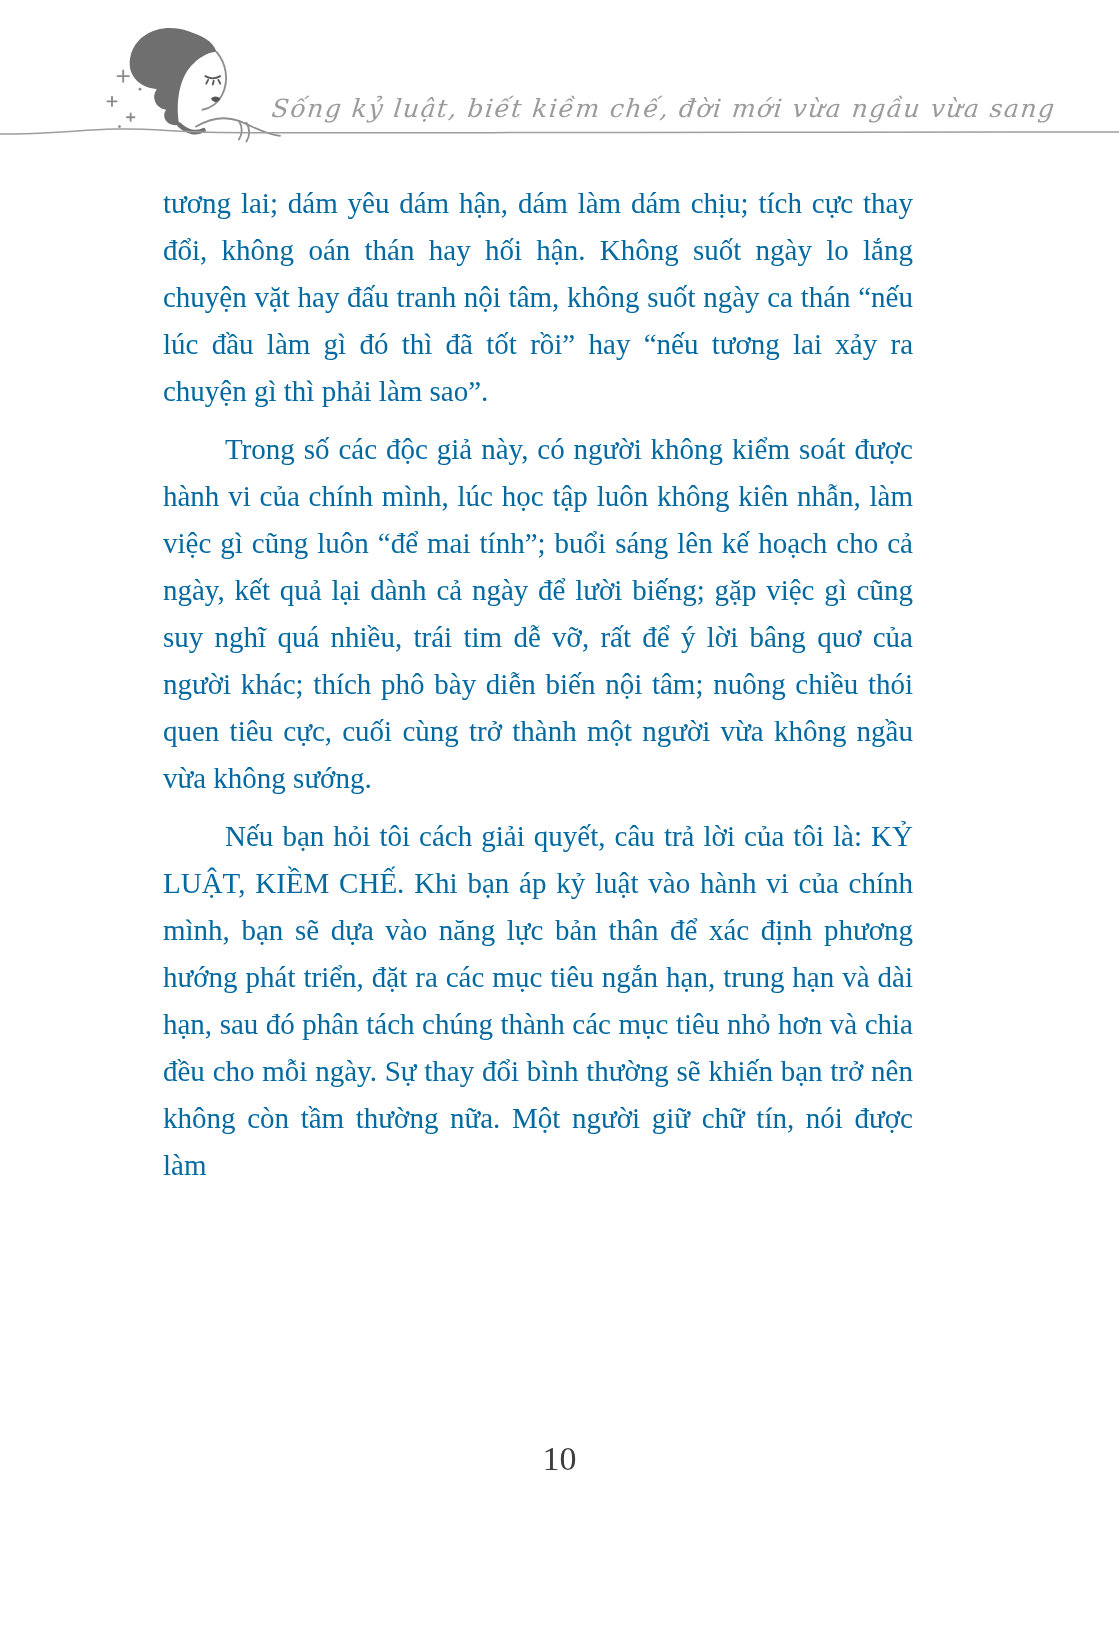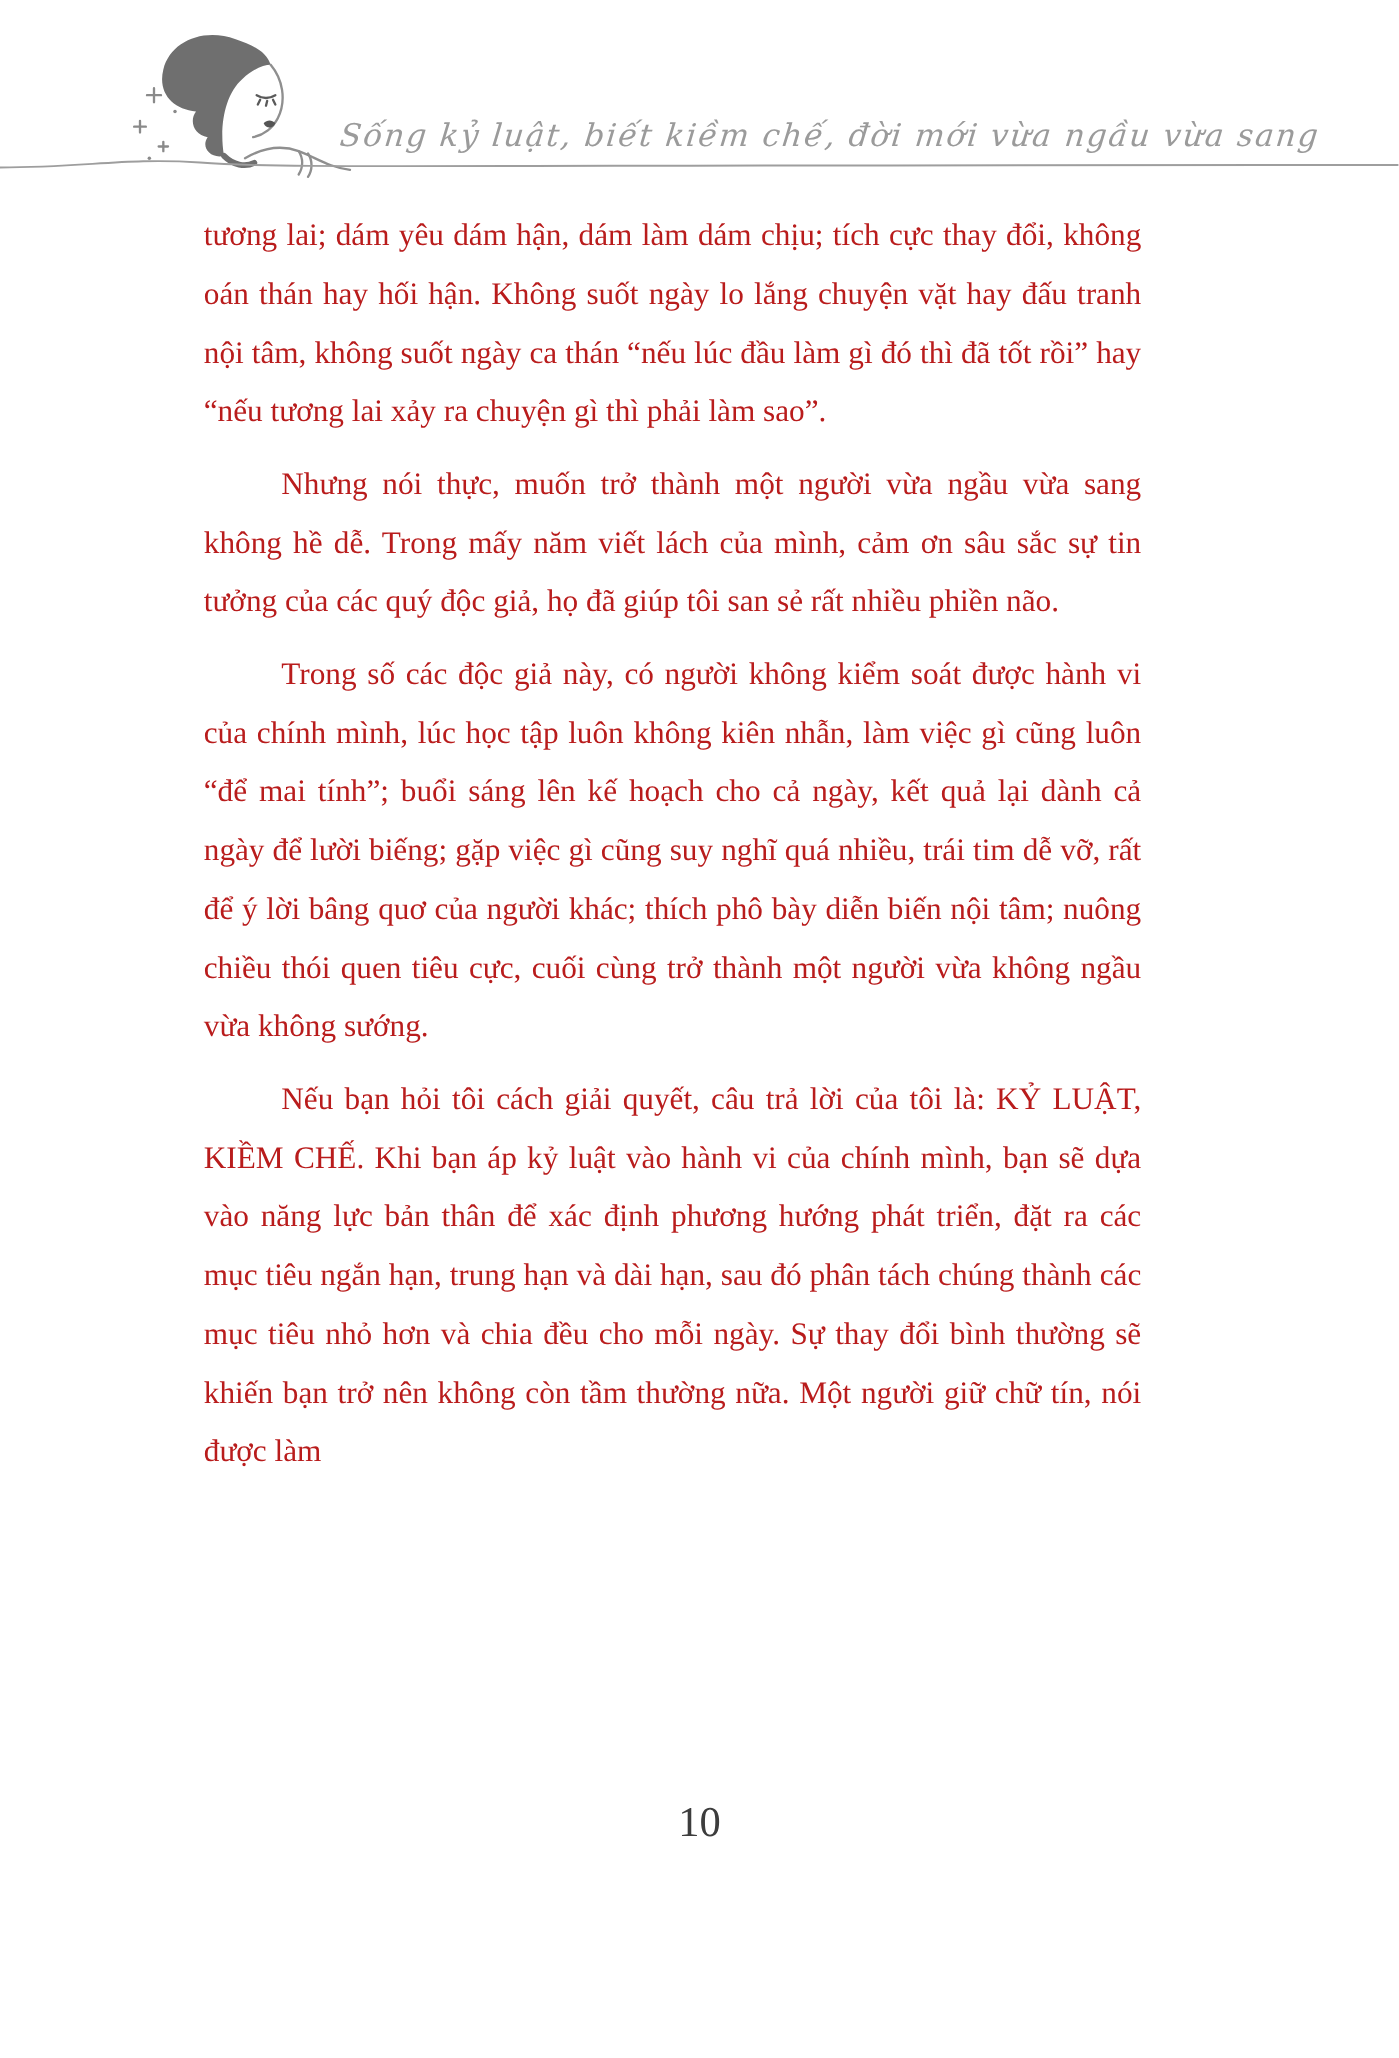--- a/index.html
+++ b/index.html
@@ -50,26 +50,26 @@
     left: 0;
     top: 120px;
     width: 1119px;
     height: 24px;
   }
 
   
   .body-text {
     position: absolute;
     left: 163px;
-    top: 165px;
+    top: 180px;
     width: 750px;
-    font-size: 25px;
+    font-size: 29px;
     line-height: 47px;
     text-align: justify;
-    color: #b91c1c;
+    color: #0369a1;
   }
   .body-text p {
     margin: 0;
   }
   .body-text p + p {
     margin-top: 11px;
   }
   .body-text p.indent {
     text-indent: 62px;
   }
@@ -120,20 +120,19 @@
 
     <svg class="header-rule" viewBox="0 0 1119 24" preserveAspectRatio="none" xmlns="http://www.w3.org/2000/svg">
       <path d="M0,14 C70,14 100,6 160,10 C220,15 300,12 1119,12" stroke="#9e9e9e" stroke-width="1.5" fill="none"></path>
     </svg>
 
     <div class="header-title">Sống kỷ luật, biết kiềm chế, đời mới vừa ngầu vừa sang</div>
   </div>
 
   <div class="body-text">
     <p>tương lai; dám yêu dám hận, dám làm dám chịu; tích cực thay đổi, không oán thán hay hối hận. Không suốt ngày lo lắng chuyện vặt hay đấu tranh nội tâm, không suốt ngày ca thán “nếu lúc đầu làm gì đó thì đã tốt rồi” hay “nếu tương lai xảy ra chuyện gì thì phải làm sao”.</p>
-    <p class="indent">Nhưng nói thực, muốn trở thành một người vừa ngầu vừa sang không hề dễ. Trong mấy năm viết lách của mình, cảm ơn sâu sắc sự tin tưởng của các quý độc giả, họ đã giúp tôi san sẻ rất nhiều phiền não.</p>
     <p class="indent">Trong số các độc giả này, có người không kiểm soát được hành vi của chính mình, lúc học tập luôn không kiên nhẫn, làm việc gì cũng luôn “để mai tính”; buổi sáng lên kế hoạch cho cả ngày, kết quả lại dành cả ngày để lười biếng; gặp việc gì cũng suy nghĩ quá nhiều, trái tim dễ vỡ, rất để ý lời bâng quơ của người khác; thích phô bày diễn biến nội tâm; nuông chiều thói quen tiêu cực, cuối cùng trở thành một người vừa không ngầu vừa không sướng.</p>
     <p class="indent">Nếu bạn hỏi tôi cách giải quyết, câu trả lời của tôi là: KỶ LUẬT, KIỀM CHẾ. Khi bạn áp kỷ luật vào hành vi của chính mình, bạn sẽ dựa vào năng lực bản thân để xác định phương hướng phát triển, đặt ra các mục tiêu ngắn hạn, trung hạn và dài hạn, sau đó phân tách chúng thành các mục tiêu nhỏ hơn và chia đều cho mỗi ngày. Sự thay đổi bình thường sẽ khiến bạn trở nên không còn tầm thường nữa. Một người giữ chữ tín, nói được làm</p>
   </div>
 
   <div class="page-number">10</div>
 
 </div>
 
 </body></html>

